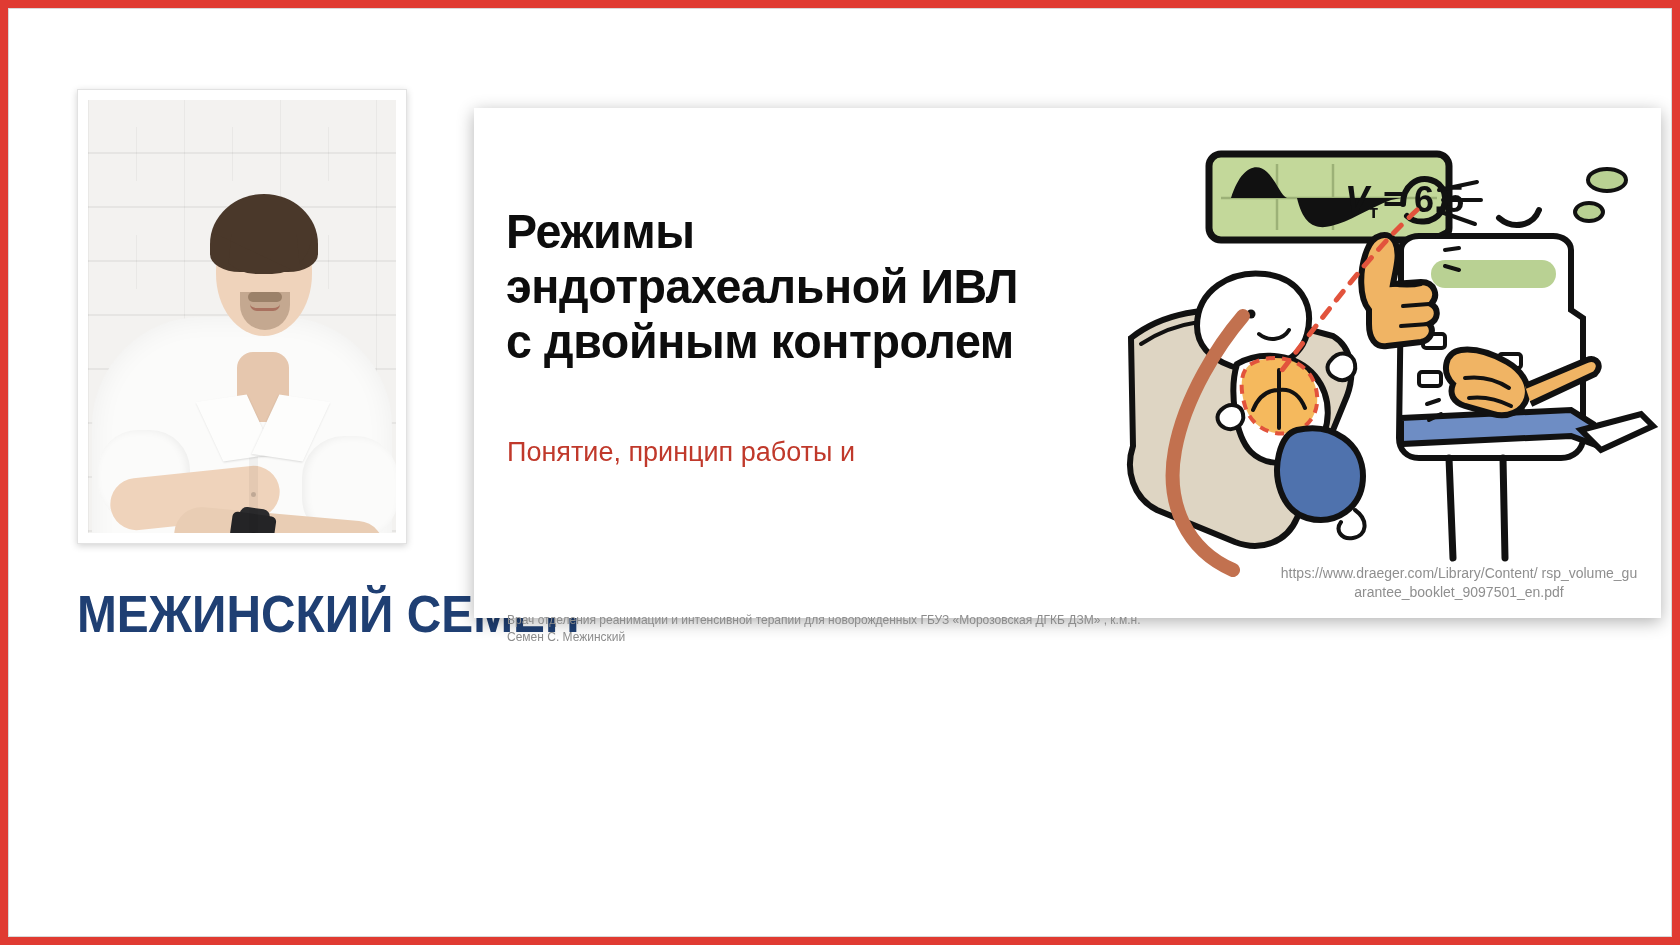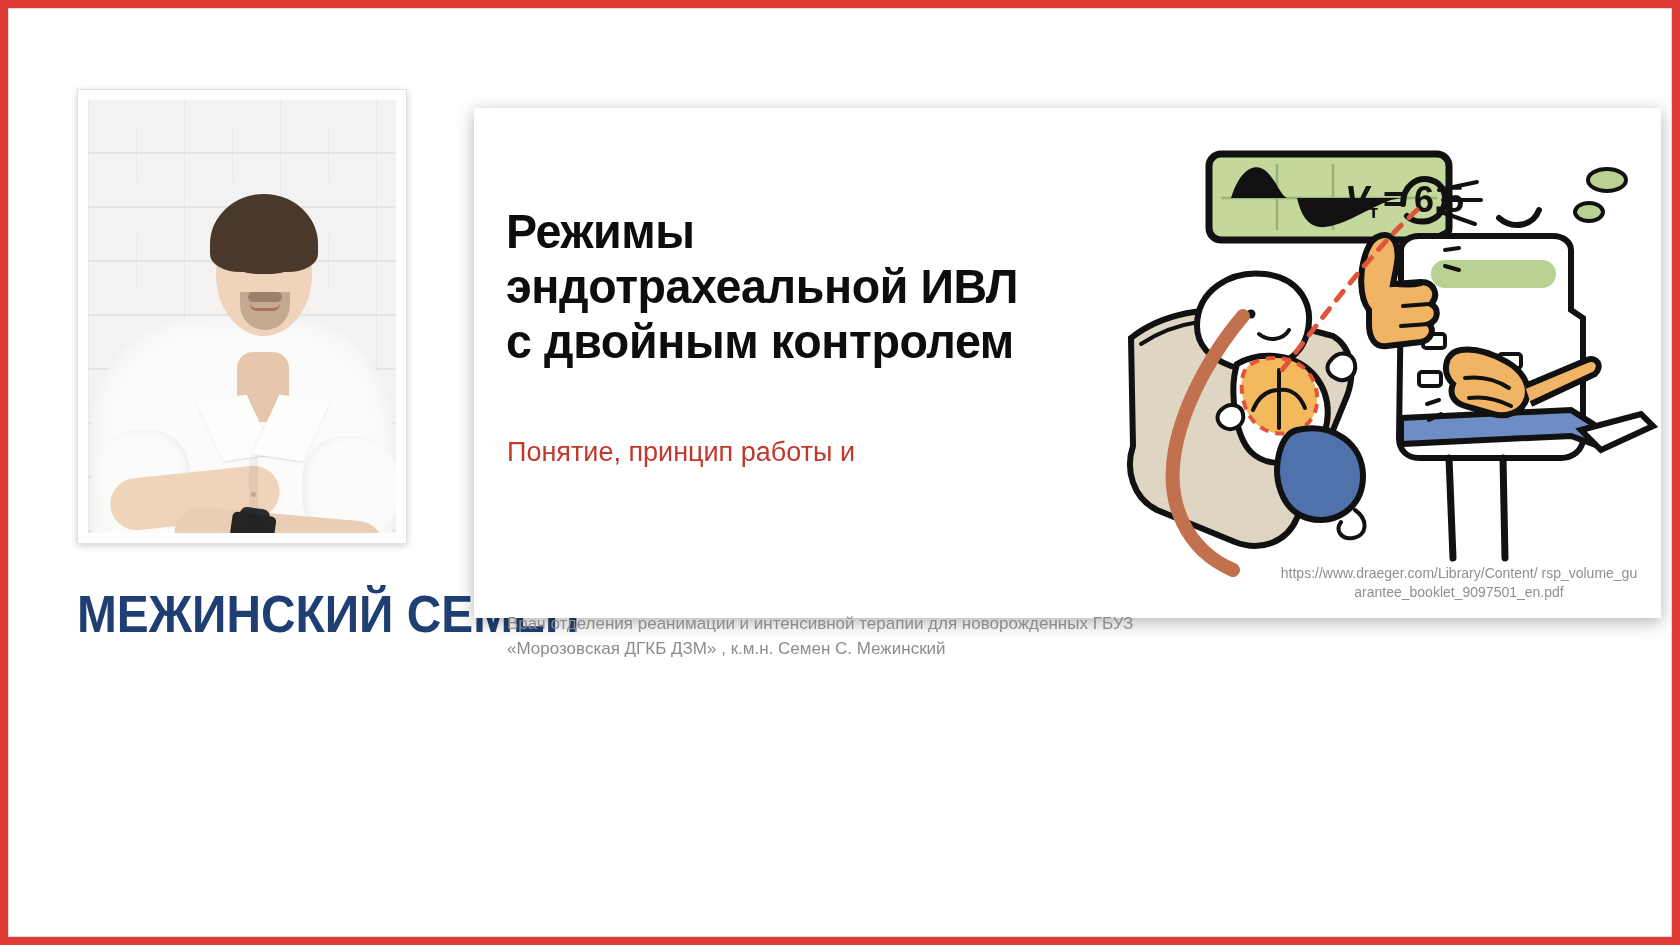--- a/index.html
+++ b/index.html
@@ -196,21 +196,21 @@
     font-size: 27px;
     font-weight: 400;
     line-height: 1.38;
   }
   #slide-affiliation {
     position: absolute;
     left: 33px;
     top: 504px;
     width: 640px;
     color: #8c8c8c;
-    font-size: 17px;
+    font-size: 12px;
     line-height: 1.45;
   }
   #slide-source {
     position: absolute;
     right: 22px;
     bottom: 16px;
     width: 360px;
     text-align: center;
     color: #8f8f8f;
     font-size: 14px;

